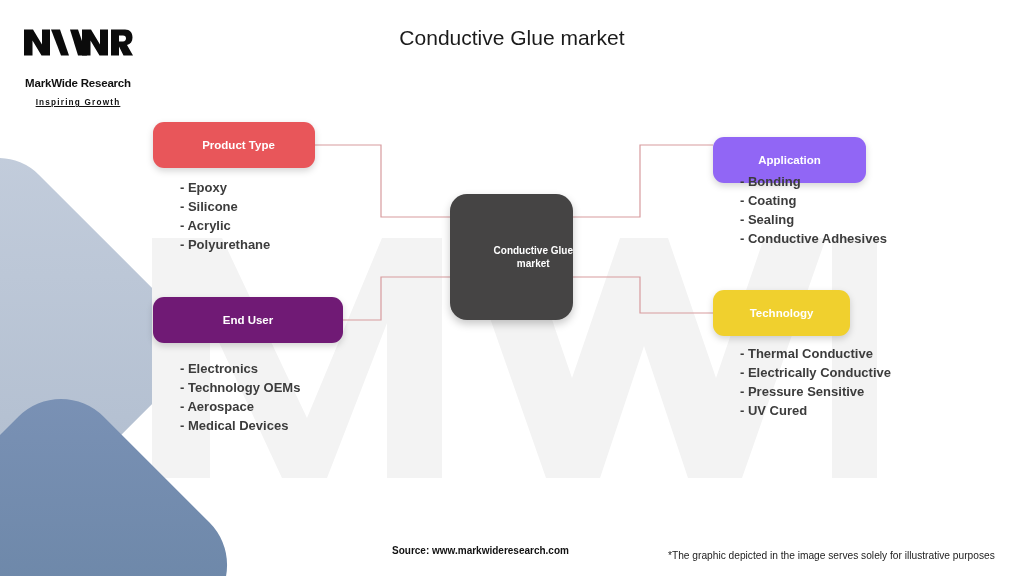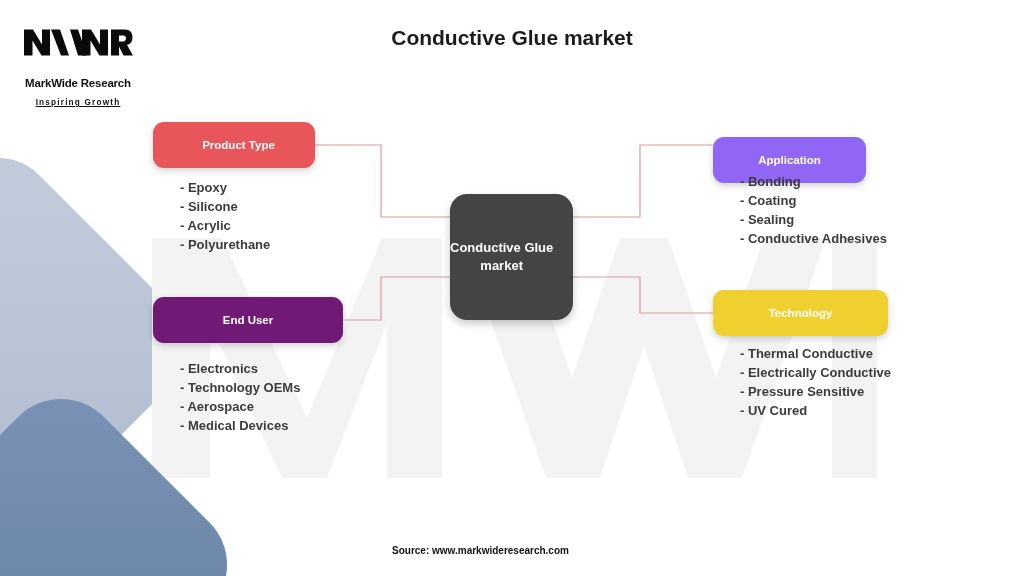--- a/index.html
+++ b/index.html
@@ -81,21 +81,21 @@
   }
 
   
   .title {
     position: absolute;
     left: 0;
     right: 0;
     top: 26px;
     text-align: center;
     font-size: 21px;
-    font-weight: bold;
+    font-weight: normal;
     color: #1b1b1b;
     z-index: 5;
   }
 
   
   .connectors {
     position: absolute;
     left: 0; top: 0;
     width: 1024px; height: 576px;
     z-index: 2;
@@ -111,37 +111,37 @@
     justify-content: center;
     color: #ffffff;
     font-weight: bold;
     font-size: 11.5px;
     z-index: 4;
     box-shadow: 0 3px 7px rgba(0,0,0,0.17);
   }
   .node-product  { left: 153px; top: 122px; width: 153px; height: 46px; background: #e8565a; padding-left: 9px; }
   .node-app      { left: 713px; top: 122px; width: 153px; height: 46px; background: #9166f5; margin-top: 15px; }
   .node-enduser  { left: 153px; top: 297px; width: 190px; height: 46px; background: #701a75; }
-  .node-tech     { left: 713px; top: 290px; width: 175px; height: 46px; background: #f0d02e; justify-content: center; }
+  .node-tech     { left: 713px; top: 290px; width: 137px; height: 46px; background: #f0d02e; justify-content: center; }
 
   .center-node {
     position: absolute;
     left: 450px;
     top: 194px;
     width: 123px;
     height: 126px;
     background: #454444;
     border-radius: 17px;
     display: flex;
     align-items: center;
-    justify-content: flex-start;
+    justify-content: flex-end;
     text-align: center;
     color: #ffffff;
     font-weight: bold;
-    font-size: 13px;
+    font-size: 10px;
     line-height: 1.35;
     z-index: 4;
     box-shadow: 0 4px 9px rgba(0,0,0,0.22);
   }
 
   
   .list {
     position: absolute;
     z-index: 4;
     font-size: 13px;
@@ -261,14 +261,15 @@
   </div>
 
   <div class="list list-tech">
     <div>- Thermal Conductive</div>
     <div>- Electrically Conductive</div>
     <div>- Pressure Sensitive</div>
     <div>- UV Cured</div>
   </div>
 
   <div class="source">Source: www.markwideresearch.com</div>
+  <div class="disclaimer">*The graphic depicted in the image serves solely for illustrative purposes</div>
 
 </div>
 
 </body></html>

